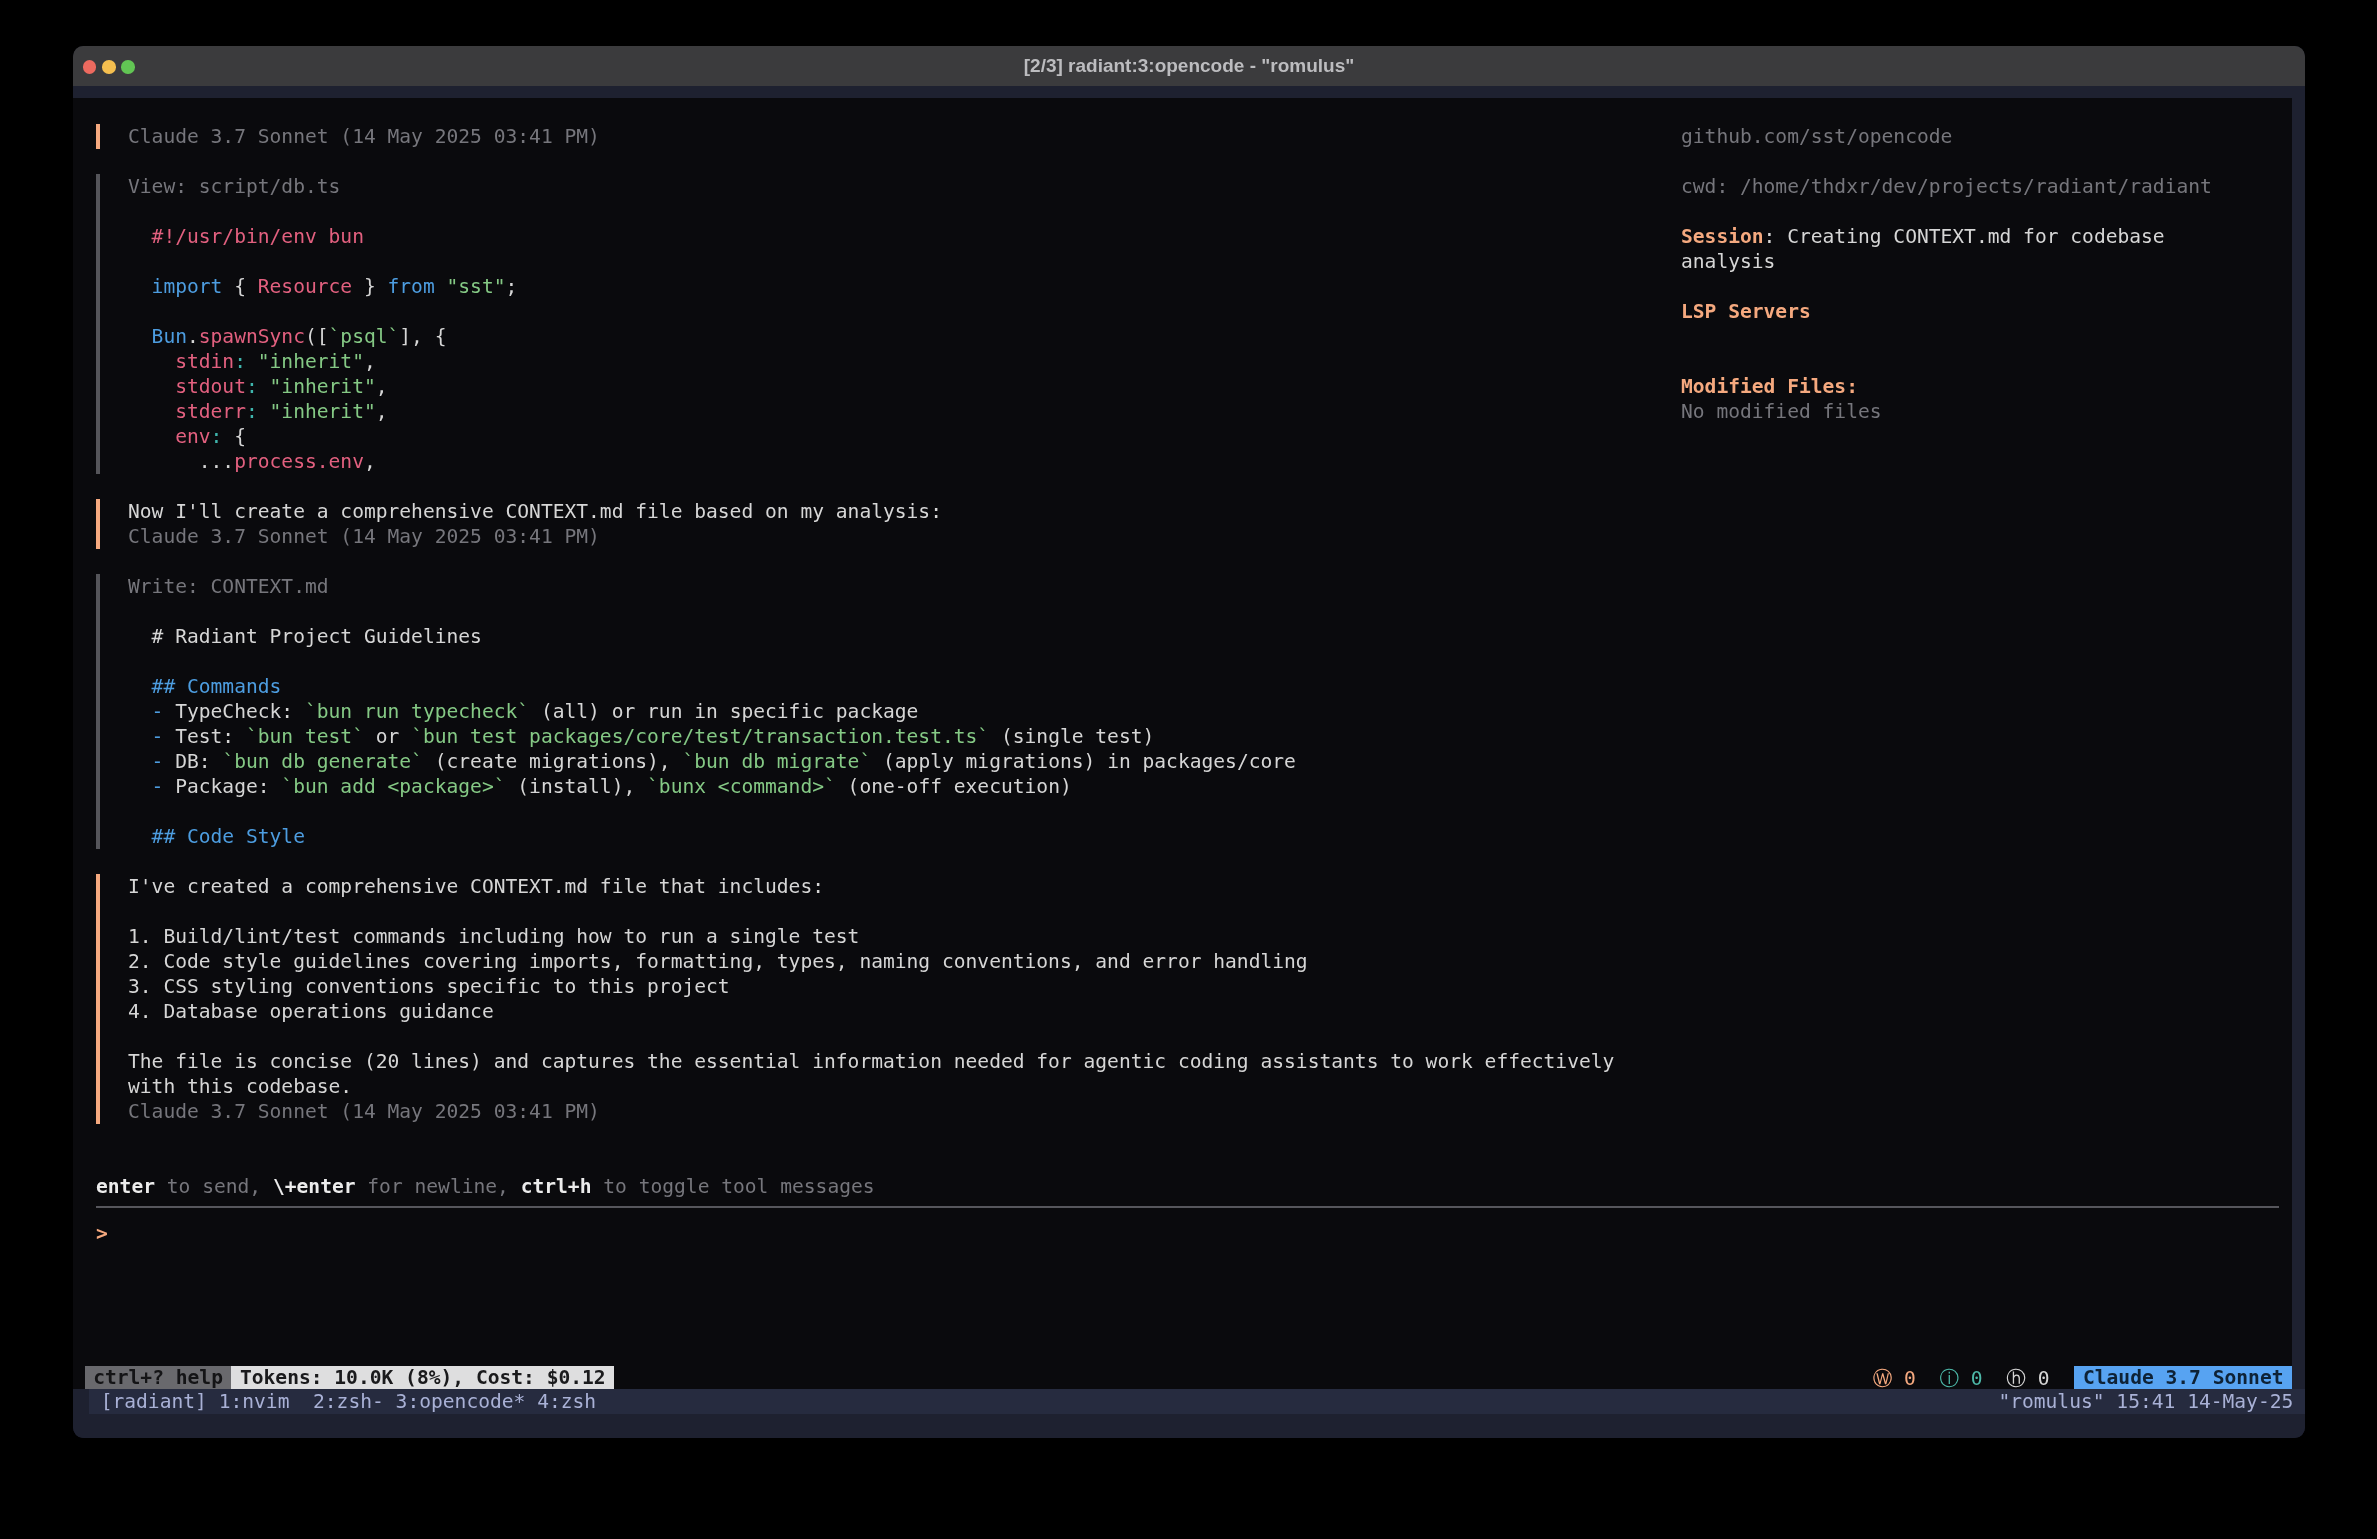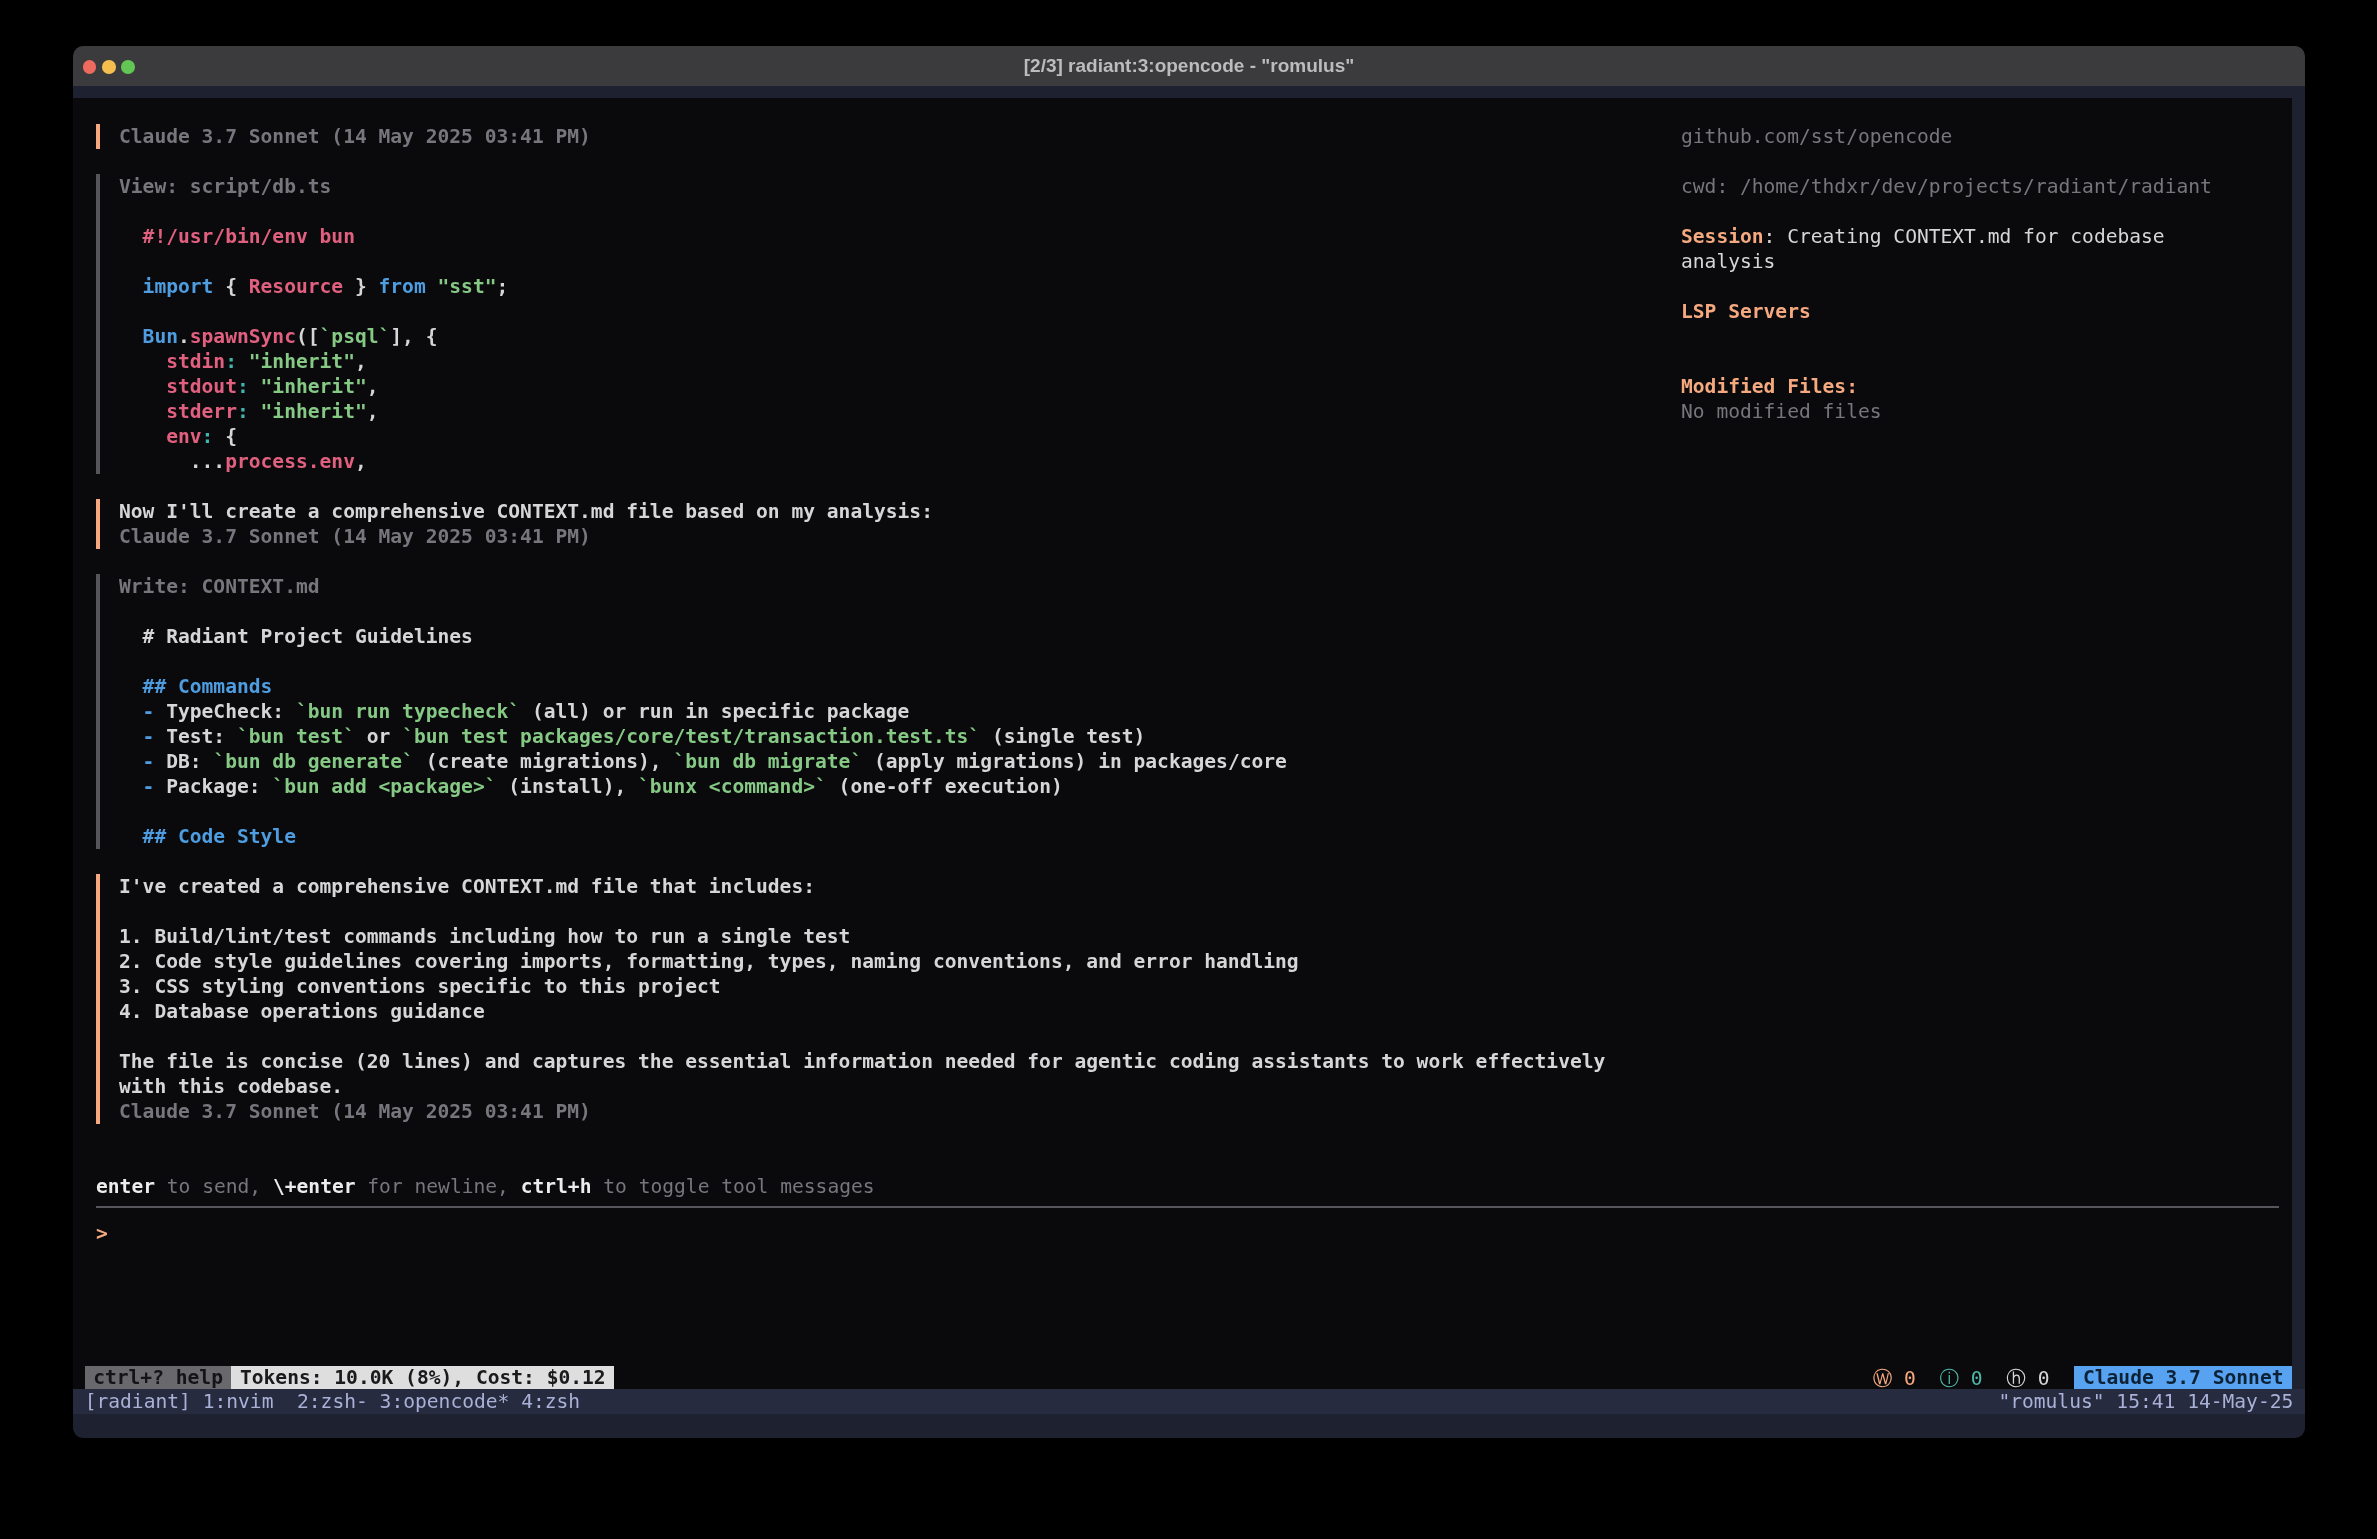--- a/index.html
+++ b/index.html
@@ -28,40 +28,40 @@
   .s-o{color:#f5a97f;}
   .s-ob{color:#f5a97f;font-weight:bold;}
   .s-b{color:#4d9de0;}
   .s-p{color:#e2607f;}
   .s-gr{color:#85c985;}
   .s-t{color:#3fb5ad;}
   .s-t2{color:#4db8a8;}
   .s-sp{color:#0a0a0d;}
   
   .chat{position:absolute;left:23px;top:26px;width:calc(100% - 36px);}
-  .msg{border-left:4.6px solid #55555a;padding-left:19px;font-weight:bold;}
+  .msg{border-left:4.6px solid #55555a;padding-left:28px;}
   .accent-orange{border-left-color:#f5a97f;}
   .accent-gray{border-left-color:#55555a;}
   .spacer38{height:25px;}
   .spacer76{height:50px;}
   .separator{height:2px;background:#56565c;margin-top:7.8px;}
   .promptrow{margin-top:13px;}
   .promptrow .ln{font-weight:bold;}
   
   .sidebar{position:absolute;left:1608px;top:26px;width:600px;}
   
   .statusbar{position:absolute;left:11.7px;right:0;bottom:0;height:23.5px;display:flex;align-items:stretch;}
   .statusbar .seg{height:27px;line-height:23.5px;font-size:19.6px;white-space:pre;padding:0 8.5px;font-weight:bold;}
   .seg-help{background:#69696d;color:#141416;}
   .seg-tokens{background:#dededf;color:#1a1a1c;}
   .sb-fill{flex:1;}
   .diag{height:23.5px;line-height:23.5px;font-size:19.6px;white-space:pre;margin-right:25px;}
   .seg-model{background:#57a3f2;color:#0e2236;font-weight:normal;}
   
-  .tmux{position:absolute;left:0;right:0;bottom:24px;height:25px;background:#262b3f;
+  .tmux{position:absolute;left:16px;right:0;bottom:24px;height:25px;background:#262b3f;
         display:flex;justify-content:space-between;align-items:center;}
   .tmux .tx{height:25px;line-height:25px;font-size:19.6px;white-space:pre;color:#a9b1d6;padding:0 11.7px;}
 </style>
 </head>
 <body>
 
 <div class="screen">
   <div class="window">
 
     <div class="titlebar">

